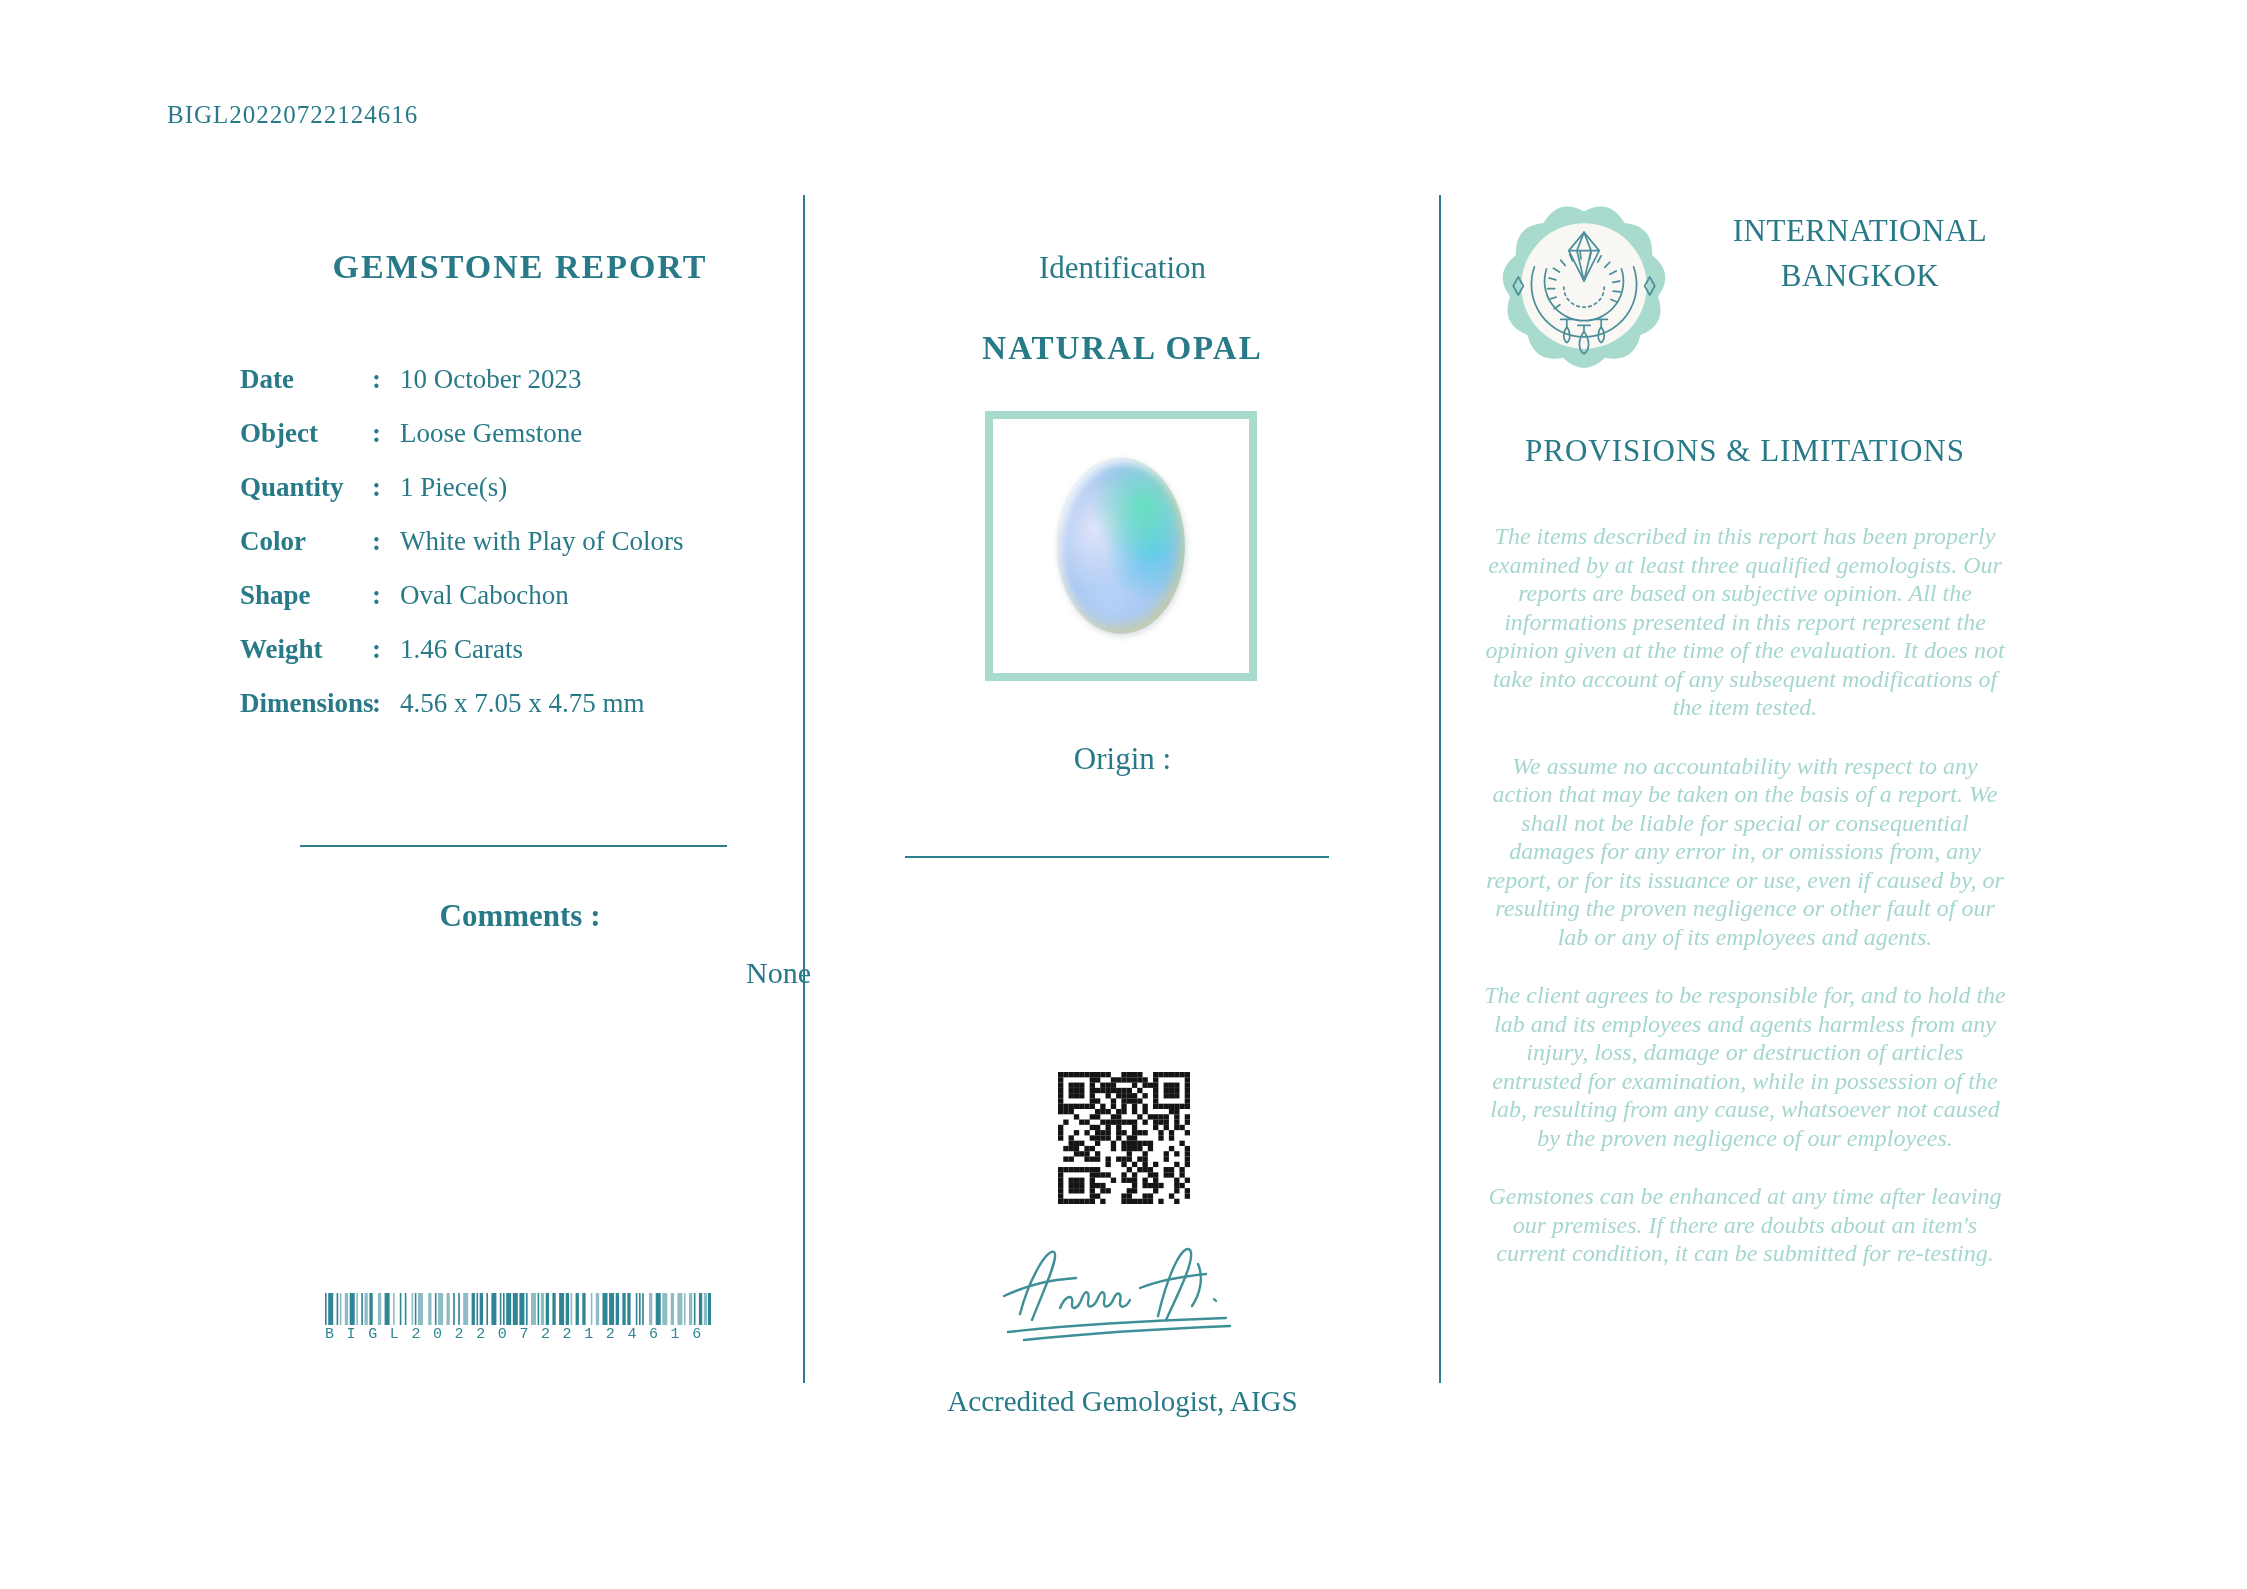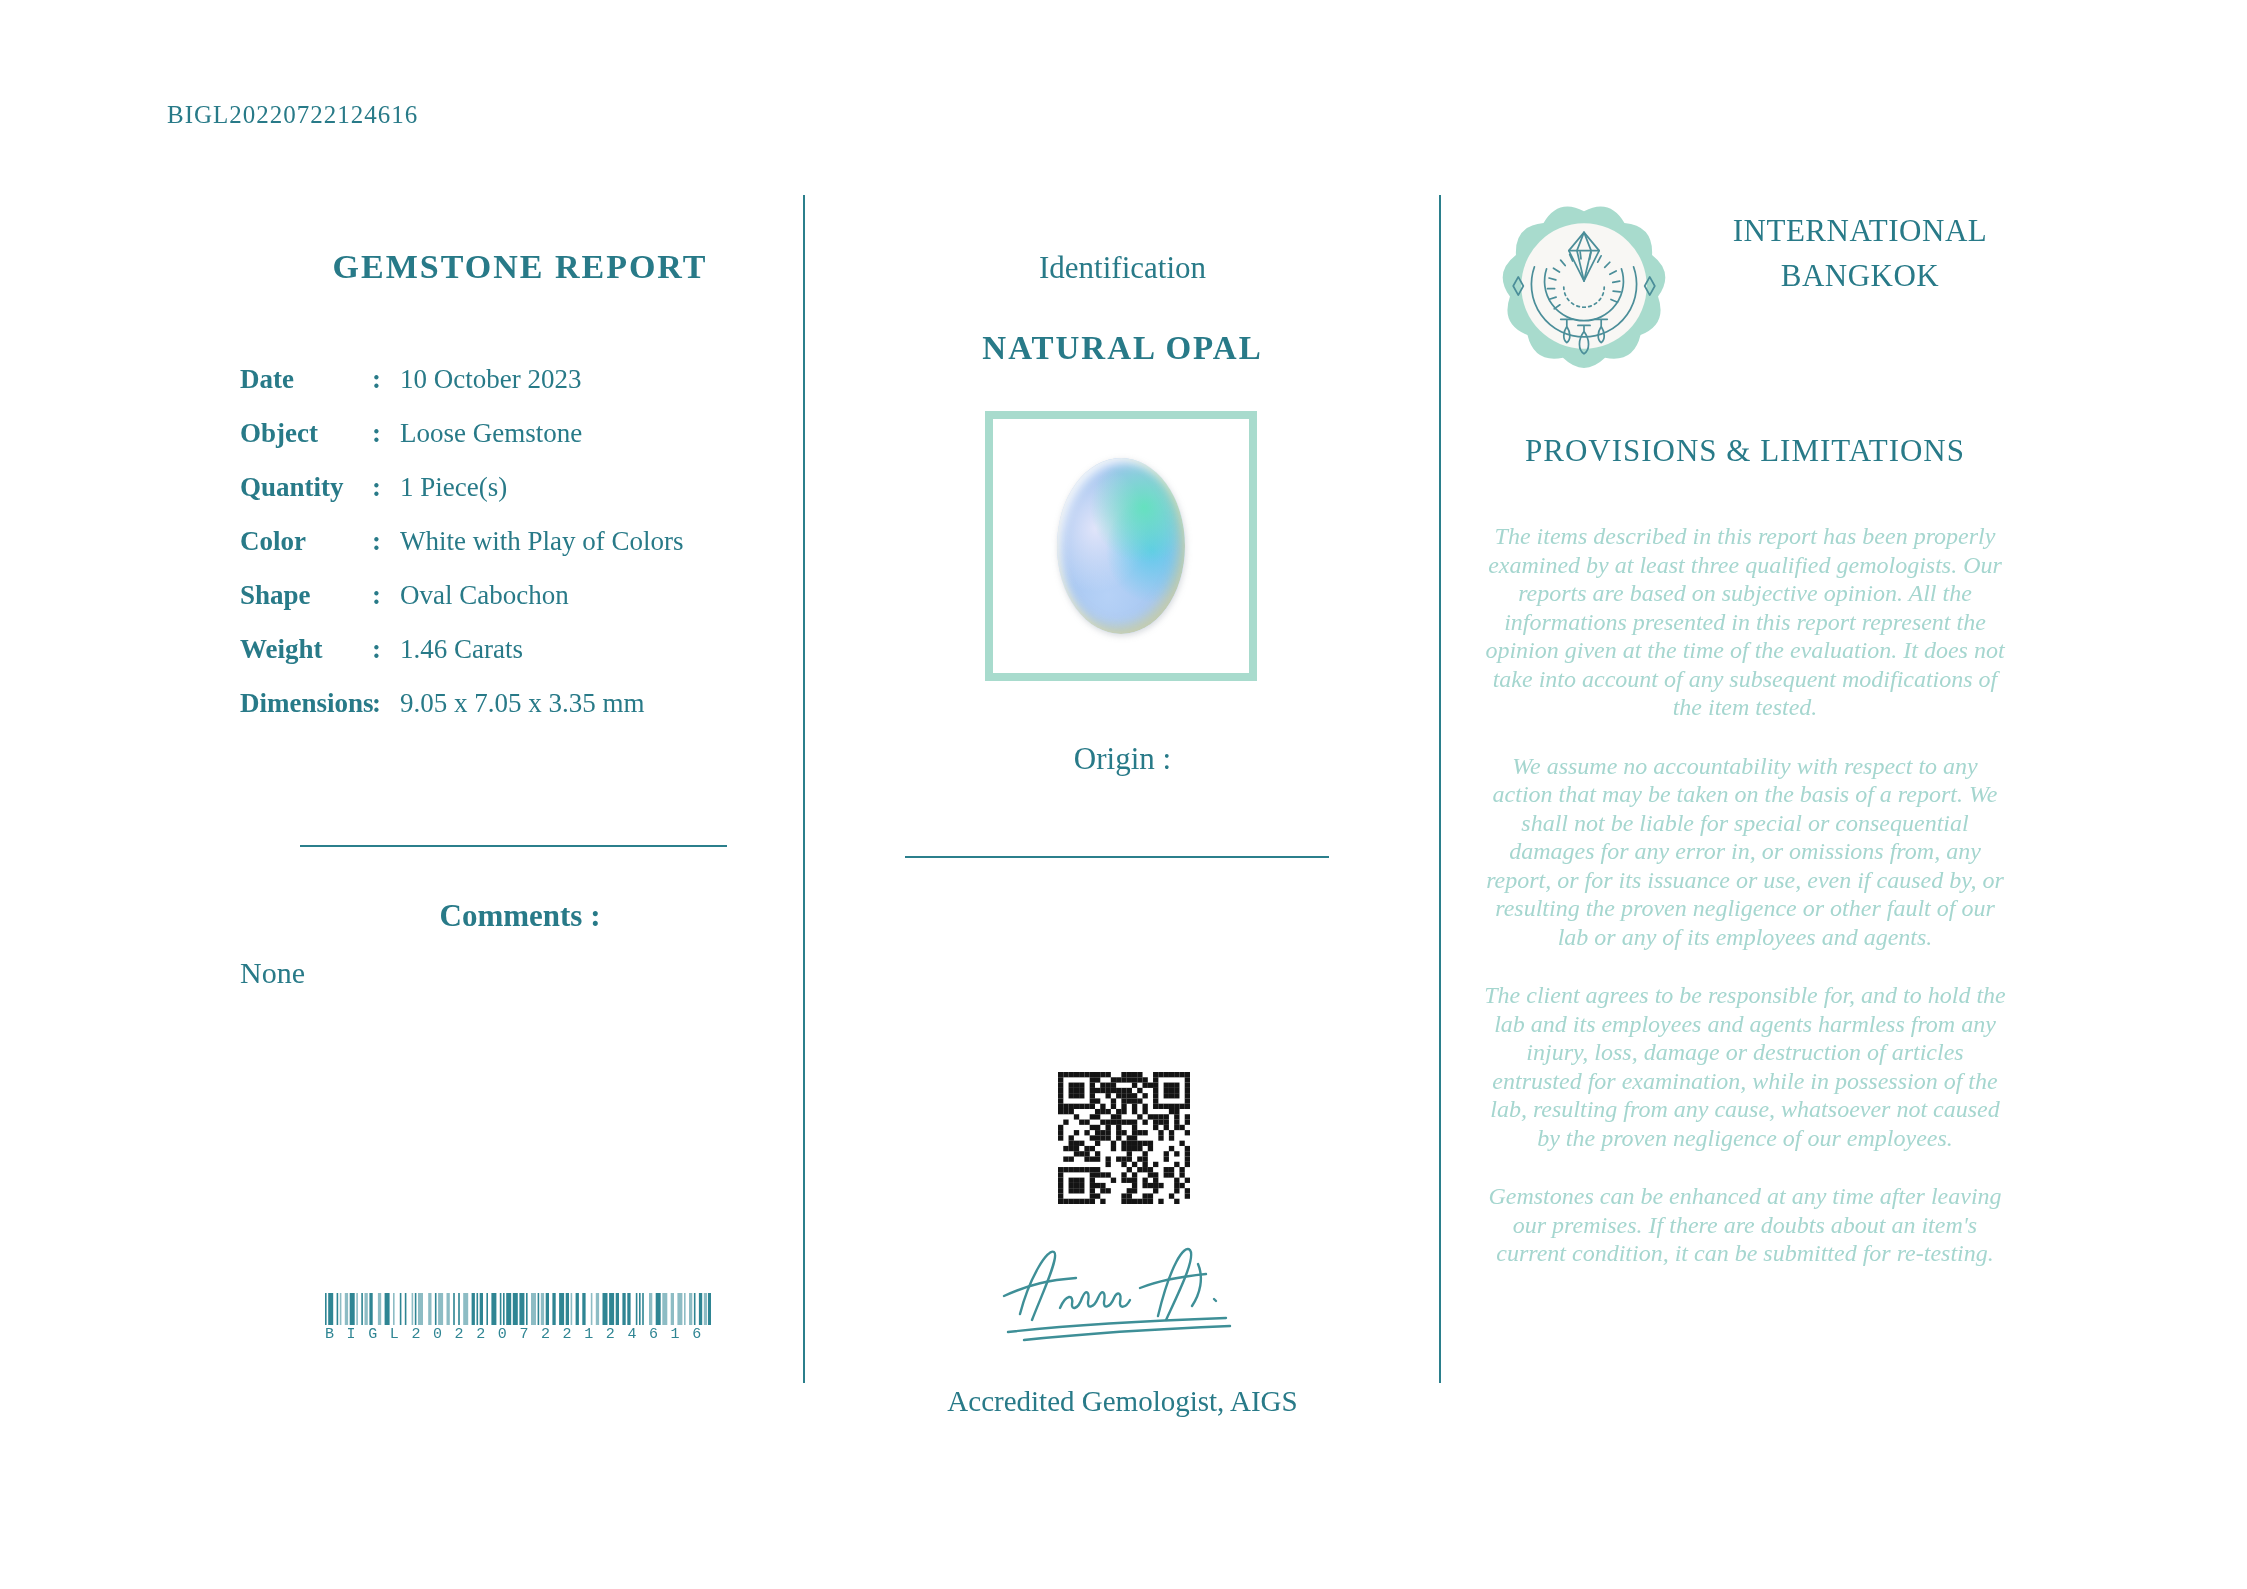--- a/index.html
+++ b/index.html
@@ -17,21 +17,21 @@
   .gem-title{left:240px;top:248px;width:560px;text-align:center;
              font-size:34px;font-weight:bold;letter-spacing:2px;}
   .fields{left:240px;top:352px;width:560px;display:grid;
           grid-template-columns:132px 28px auto;grid-auto-rows:54px;align-items:center;
           font-size:27px;}
   .fields .lbl{font-weight:bold;}
   .fields .sep{font-weight:bold;}
   .hdivider{height:2px;background:#2b7f8c;}
   .comments-divider{left:300px;top:845px;width:427px;}
   .comments-label{left:240px;top:898px;width:560px;text-align:center;font-size:31px;font-weight:bold;}
-  .comments-value{left:240px;top:956px;width:560px;text-align:left;font-size:30px;}
+  .comments-value{left:251px;top:956px;width:560px;text-align:right;font-size:30px;}
   .barcode-wrap{left:325px;top:1293px;width:386px;}
   .barcode-bars-svg{display:block;width:386px;height:32px;}
   .barcode-bars-svg rect{fill:#2f8593;}
   .barcode-text{display:block;margin-top:1px;font-family:"Liberation Mono","DejaVu Sans Mono",monospace;
                 font-size:15px;letter-spacing:12.6px;color:#2f8593;white-space:nowrap;}
 
   
   .ident-heading{left:870px;top:250px;width:505px;text-align:center;font-size:31px;}
   .ident-result{left:870px;top:330px;width:505px;text-align:center;font-size:33px;font-weight:bold;letter-spacing:2px;}
   .gem-frame{left:985px;top:411px;width:272px;height:270px;box-sizing:border-box;
@@ -98,21 +98,21 @@
     <span class="lbl">Shape</span>
     <span class="sep">:</span>
     <span class="val">Oval Cabochon</span>
 
     <span class="lbl">Weight</span>
     <span class="sep">:</span>
     <span class="val">1.46 Carats</span>
 
     <span class="lbl">Dimensions</span>
     <span class="sep">:</span>
-    <span class="val">9.05 x 7.05 x 3.35 mm</span>
+    <span class="val">4.56 x 7.05 x 4.75 mm</span>
   </div>
 
   <div class="abs hdivider comments-divider"></div>
   <div class="abs comments-label">Comments :</div>
   <div class="abs comments-value">None</div>
 
   <div class="abs barcode-wrap">
     <svg class="barcode-bars-svg" viewBox="0 0 386 32" preserveAspectRatio="none">
         <rect x="0.0" y="0" width="1.6" height="32" fill-opacity="1"></rect>
         <rect x="3.2" y="0" width="5.0" height="32" fill-opacity="1"></rect>

